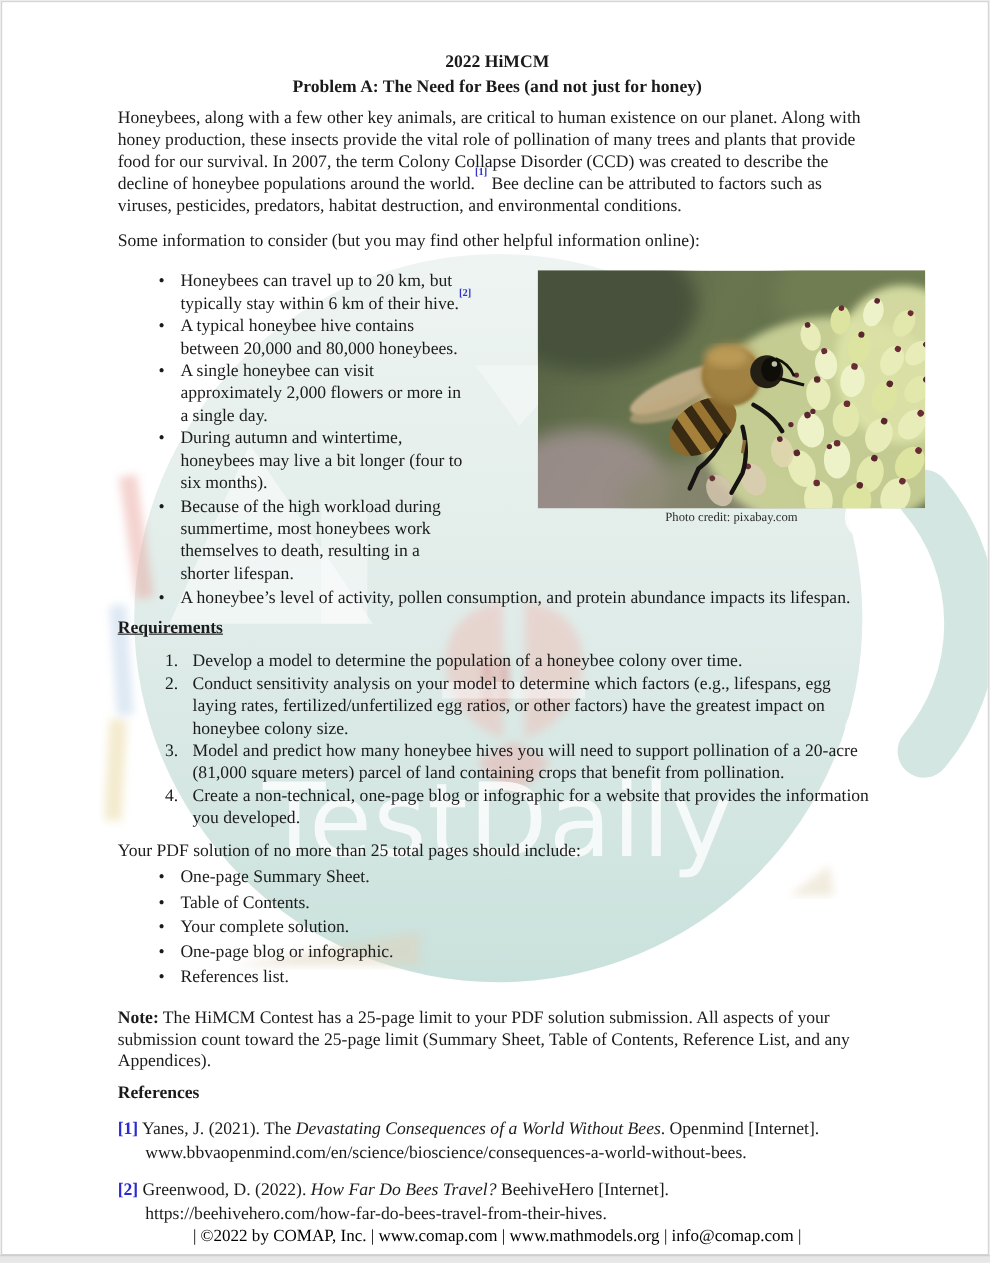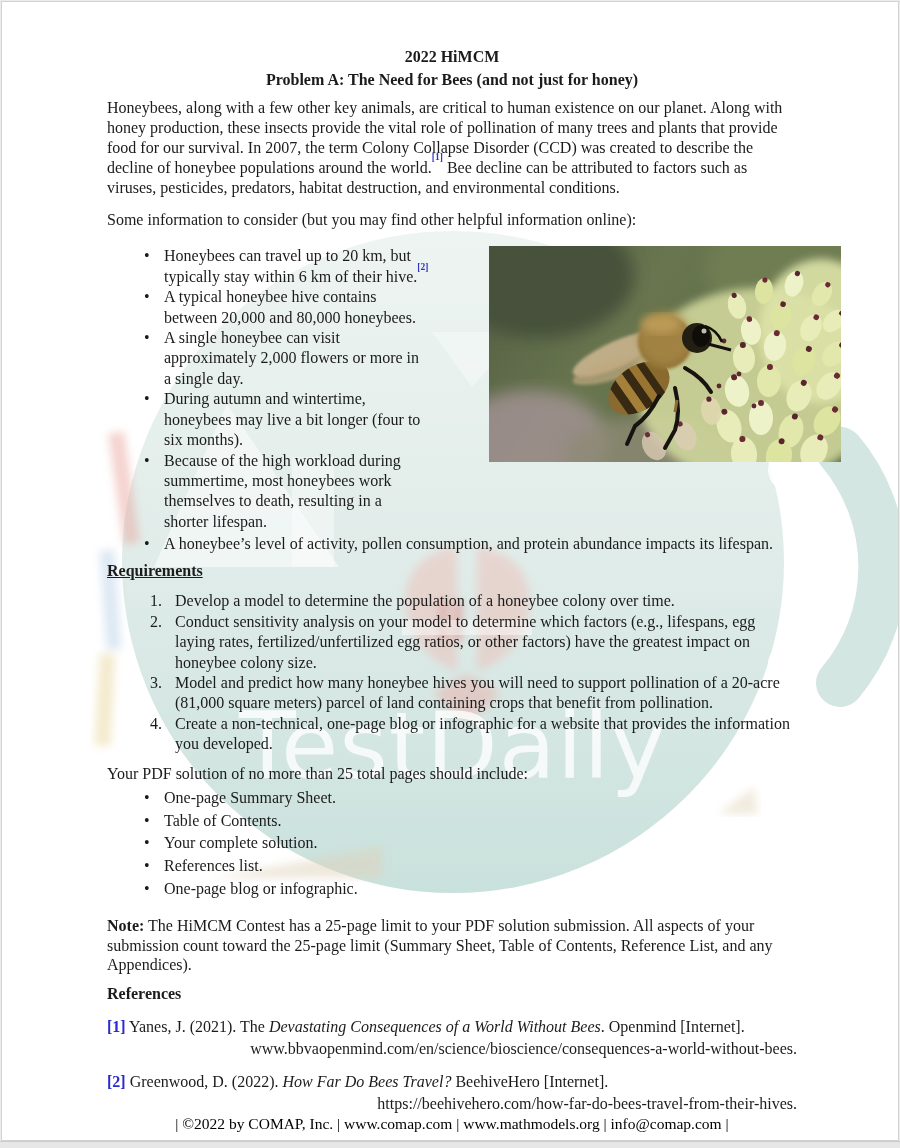--- a/index.html
+++ b/index.html
@@ -56,21 +56,21 @@
   .numitem { position:relative; padding-left:68px; line-height:20.4px; }
   .numitem .num { position:absolute; left:43px; }
   .p-lead2 { margin-top:9px; }
   ul.pdf-bullets { margin-top:4px; }
   ul.pdf-bullets li { margin-bottom:2.5px; }
   .p-note { margin-top:16px; }
   .h-ref { margin-top:9px; }
   .ref { margin-top:12px; line-height:21.5px; }
   .ref .refmark { color:#2a2ad0; font-weight:bold; }
   .ref em { font-style:italic; }
-  .refline2 { padding-left:25px;text-align:right; }
+  .refline2 { padding-left:25px; }
   .footer { text-align:center; font-size:15.5px; color:#000000; }
   .bottom-strip { position:absolute; left:0; top:1141px; width:900px; height:7px; background:#e7e7e7; border-top:1px solid #cccccc; }
 </style>
 </head>
 <body>
 
 <div class="sheet">
 
   <div class="watermark">
     <svg width="896" height="1138" viewBox="0 0 896 1138">
@@ -302,20 +302,21 @@
               <path d="M 219 98 L 242 104" stroke="#15120c" stroke-width="3"></path>
               <g stroke="#171310" stroke-width="4" fill="none" stroke-linecap="round">
                 <path d="M 170 150 Q 160 170 146 180 L 138 198"></path>
                 <path d="M 186 142 Q 192 166 186 184 L 176 202"></path>
                 <path d="M 196 122 Q 214 132 222 146"></path>
               </g>
               <path d="M 188 154 L 186 166" stroke="#8a6a3a" stroke-width="3"></path>
             </g>
           </g>
         </svg>
+        <div class="caption">Photo credit: pixabay.com</div>
       </div>
     </div>
 
     <ul class="bullets full-bullet">
       <li><span>A honeybee’s level of activity, pollen consumption, and protein abundance impacts its lifespan.</span></li>
     </ul>
 
     <p class="heading h-req">Requirements</p>
 
     <div class="numlist">
@@ -324,22 +325,22 @@
       <div class="numitem"><span class="num">3.</span><span>Model and predict how many honeybee hives you will need to support pollination of a 20-acre (81,000 square meters) parcel of land containing crops that benefit from pollination.</span></div>
       <div class="numitem"><span class="num">4.</span><span>Create a non-technical, one-page blog or infographic for a website that provides the information you developed.</span></div>
     </div>
 
     <p class="para p-lead2">Your PDF solution of no more than 25 total pages should include:</p>
 
     <ul class="bullets pdf-bullets">
       <li><span>One-page Summary Sheet.</span></li>
       <li><span>Table of Contents.</span></li>
       <li><span>Your complete solution.</span></li>
+      <li><span>One-page blog or infographic.</span></li>
       <li><span>References list.</span></li>
-      <li><span>One-page blog or infographic.</span></li>
     </ul>
 
     <p class="para p-note"><b>Note:</b><span> The HiMCM Contest has a 25-page limit to your PDF solution submission. All aspects of your submission count toward the 25-page limit (Summary Sheet, Table of Contents, Reference List, and any Appendices).</span></p>
 
     <p class="heading h-ref">References</p>
 
     <div class="ref">
       <span class="refmark">[1]</span><span> Yanes, J. (2021). The </span><em>Devastating Consequences of a World Without Bees</em><span>. Openmind [Internet].</span>
       <div class="refline2">www.bbvaopenmind.com/en/science/bioscience/consequences-a-world-without-bees.</div>
     </div>

